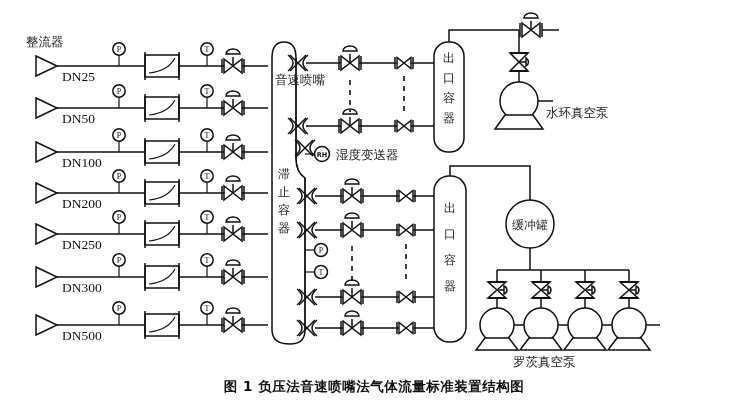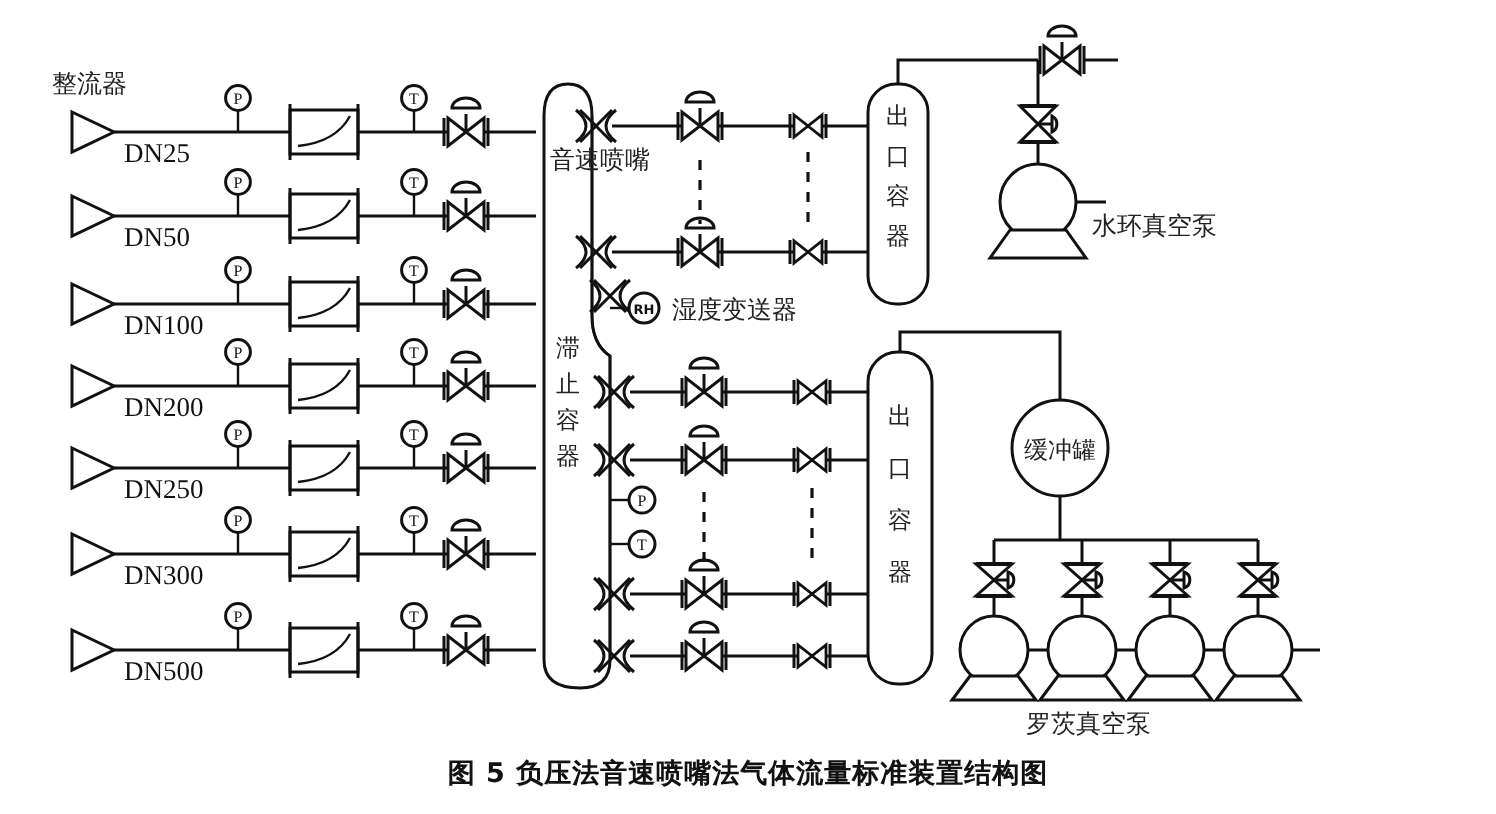--- a/index.html
+++ b/index.html
@@ -540,14 +540,14 @@
       <line class="ln" x1="629" y1="298" x2="629" y2="308"></line>
       <circle class="wh" cx="629" cy="325" r="17"></circle>
       <line class="ln" x1="646" y1="325" x2="660" y2="325"></line>
       <path class="wh" d="M 617,338 L 608,350 L 650,350 L 641,338 Z"></path>
     </g>
 
     <text class="cn" x="513" y="366">罗茨真空泵</text>
 
   </svg>
 
-  <div class="cap">图 5  负压法音速喷嘴法气体流量标准装置结构图</div>
+  <div class="cap">图 1  负压法音速喷嘴法气体流量标准装置结构图</div>
 </div>
 
 </body></html>

